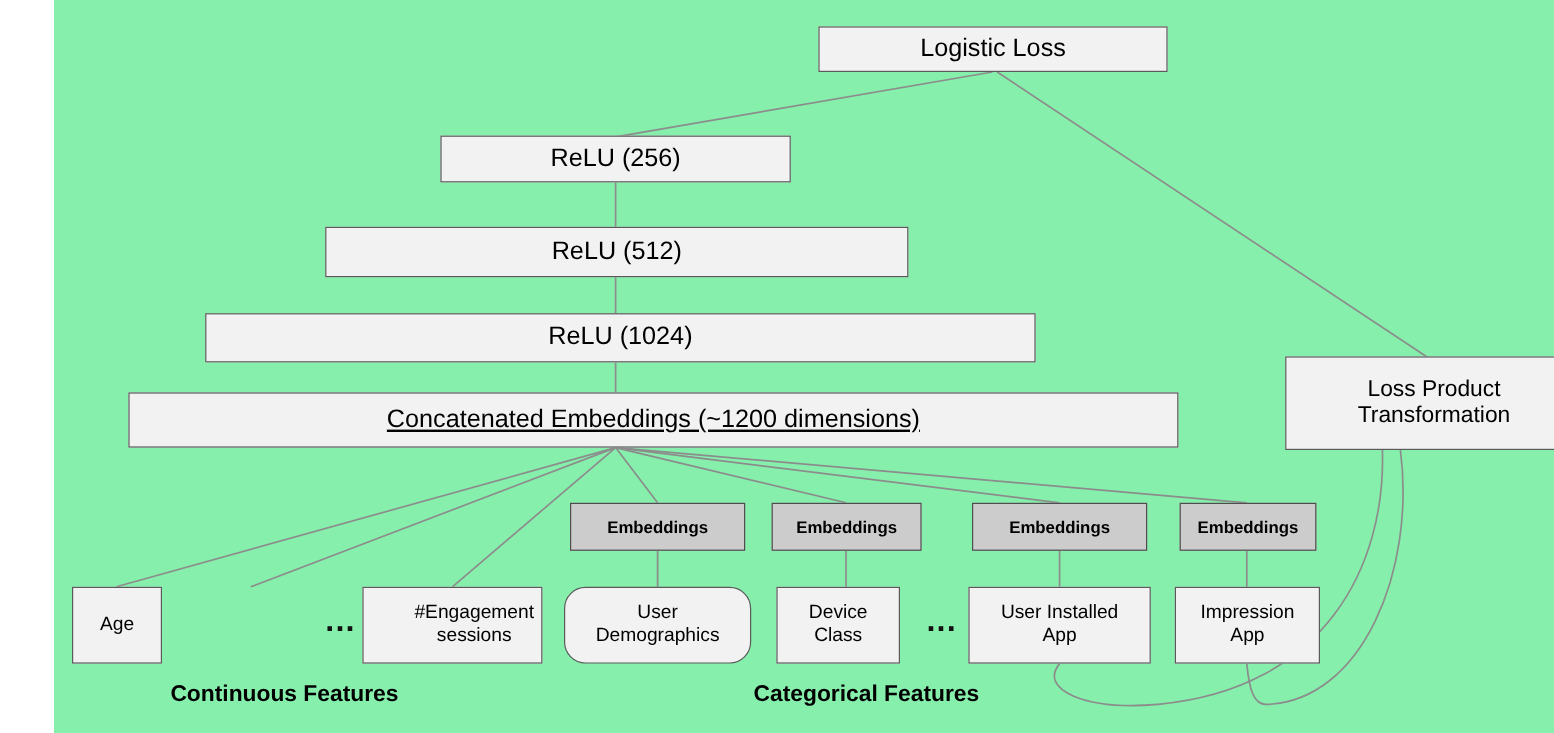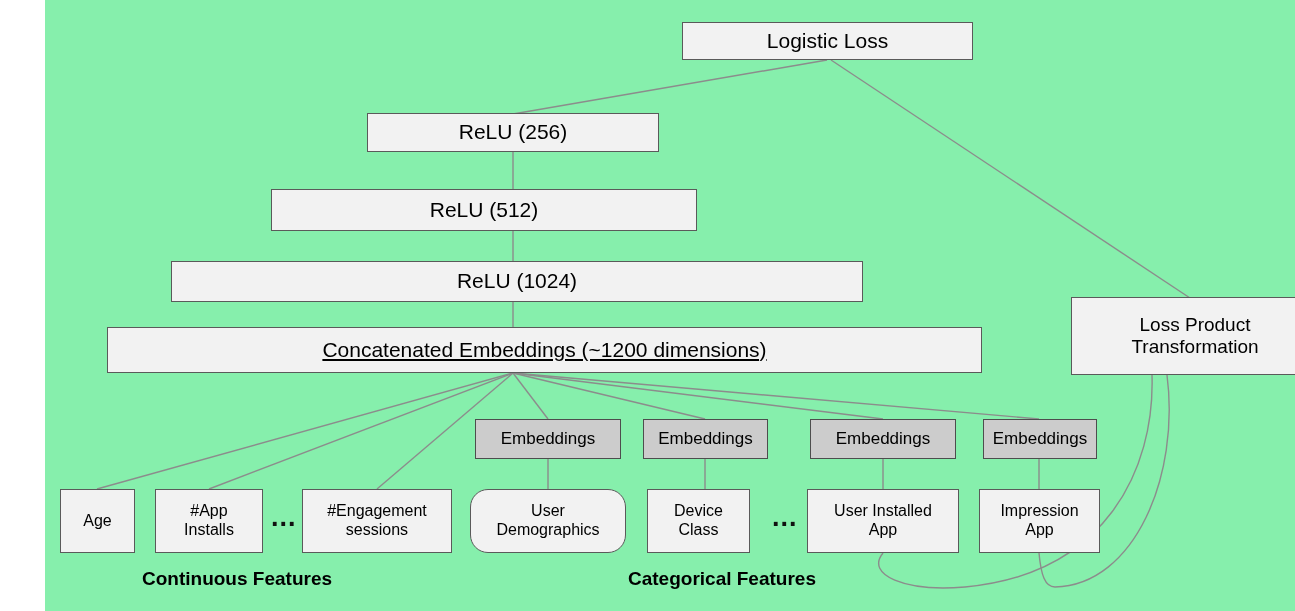--- a/index.html
+++ b/index.html
@@ -46,21 +46,21 @@
     border: 1.5px solid #4d4d4d;
   }
   .node .lbl {
     display: block;
     padding: 0 6px;
     white-space: pre-line;
   }
   .big   { font-size: 21px; }
   .mid   { font-size: 19px; }
   .small { font-size: 16px; }
-  .tiny  { font-size: 17px; }
+  .tiny  { font-size: 14px; font-weight: bold; }
   .ellipsis {
     position: absolute;
     font-size: 27px;
     font-weight: 700;
     color: #111;
     letter-spacing: 1px;
     line-height: 1;
     user-select: none;
   }
   .caption {
@@ -106,21 +106,21 @@
   </svg>
 
   <div class="node big" style="left:637px; top:22px; width:291px; height:38px;">
     <span class="lbl">Logistic Loss</span>
   </div>
 
   <div class="node big" style="left:322px; top:113px; width:292px; height:39px;">
     <span class="lbl">ReLU (256)</span>
   </div>
 
-  <div class="node big" style="left:226px; top:189px; width:426px; height:42px;">
+  <div class="node big" style="left:226px; top:189px; width:486px; height:42px;">
     <span class="lbl">ReLU (512)</span>
   </div>
 
   <div class="node big" style="left:126px; top:261px; width:692px; height:41px;">
     <span class="lbl">ReLU (1024)</span>
   </div>
 
   <div class="node big" style="left:62px; top:327px; width:875px; height:46px;text-decoration:underline;">
     <span class="lbl">Concatenated Embeddings (~1200 dimensions)</span>
   </div>
@@ -139,25 +139,21 @@
   <div class="node shaded tiny" style="left:765px; top:419px; width:146px; height:40px;">
     <span class="lbl">Embeddings</span>
   </div>
   <div class="node shaded tiny" style="left:938px; top:419px; width:114px; height:40px;">
     <span class="lbl">Embeddings</span>
   </div>
 
   <div class="node small" style="left:15px; top:489px; width:75px; height:64px;">
     <span class="lbl">Age</span>
   </div>
-  <div class="node small" style="left:110px; top:489px; width:108px; height:64px;">
-    <span class="lbl">#App
-Installs</span>
-  </div>
-  <div class="node small" style="left:257px; top:489px; width:150px; height:64px;">
+  <div class="node small" style="left:257px; top:489px; width:150px; height:64px;justify-content:flex-end;">
     <span class="lbl">#Engagement
 sessions</span>
   </div>
 
   <div class="node small" style="left:425px; top:489px; width:156px; height:64px;border-radius:18px;">
     <span class="lbl">User
 Demographics</span>
   </div>
   <div class="node small" style="left:602px; top:489px; width:103px; height:64px;">
     <span class="lbl">Device

